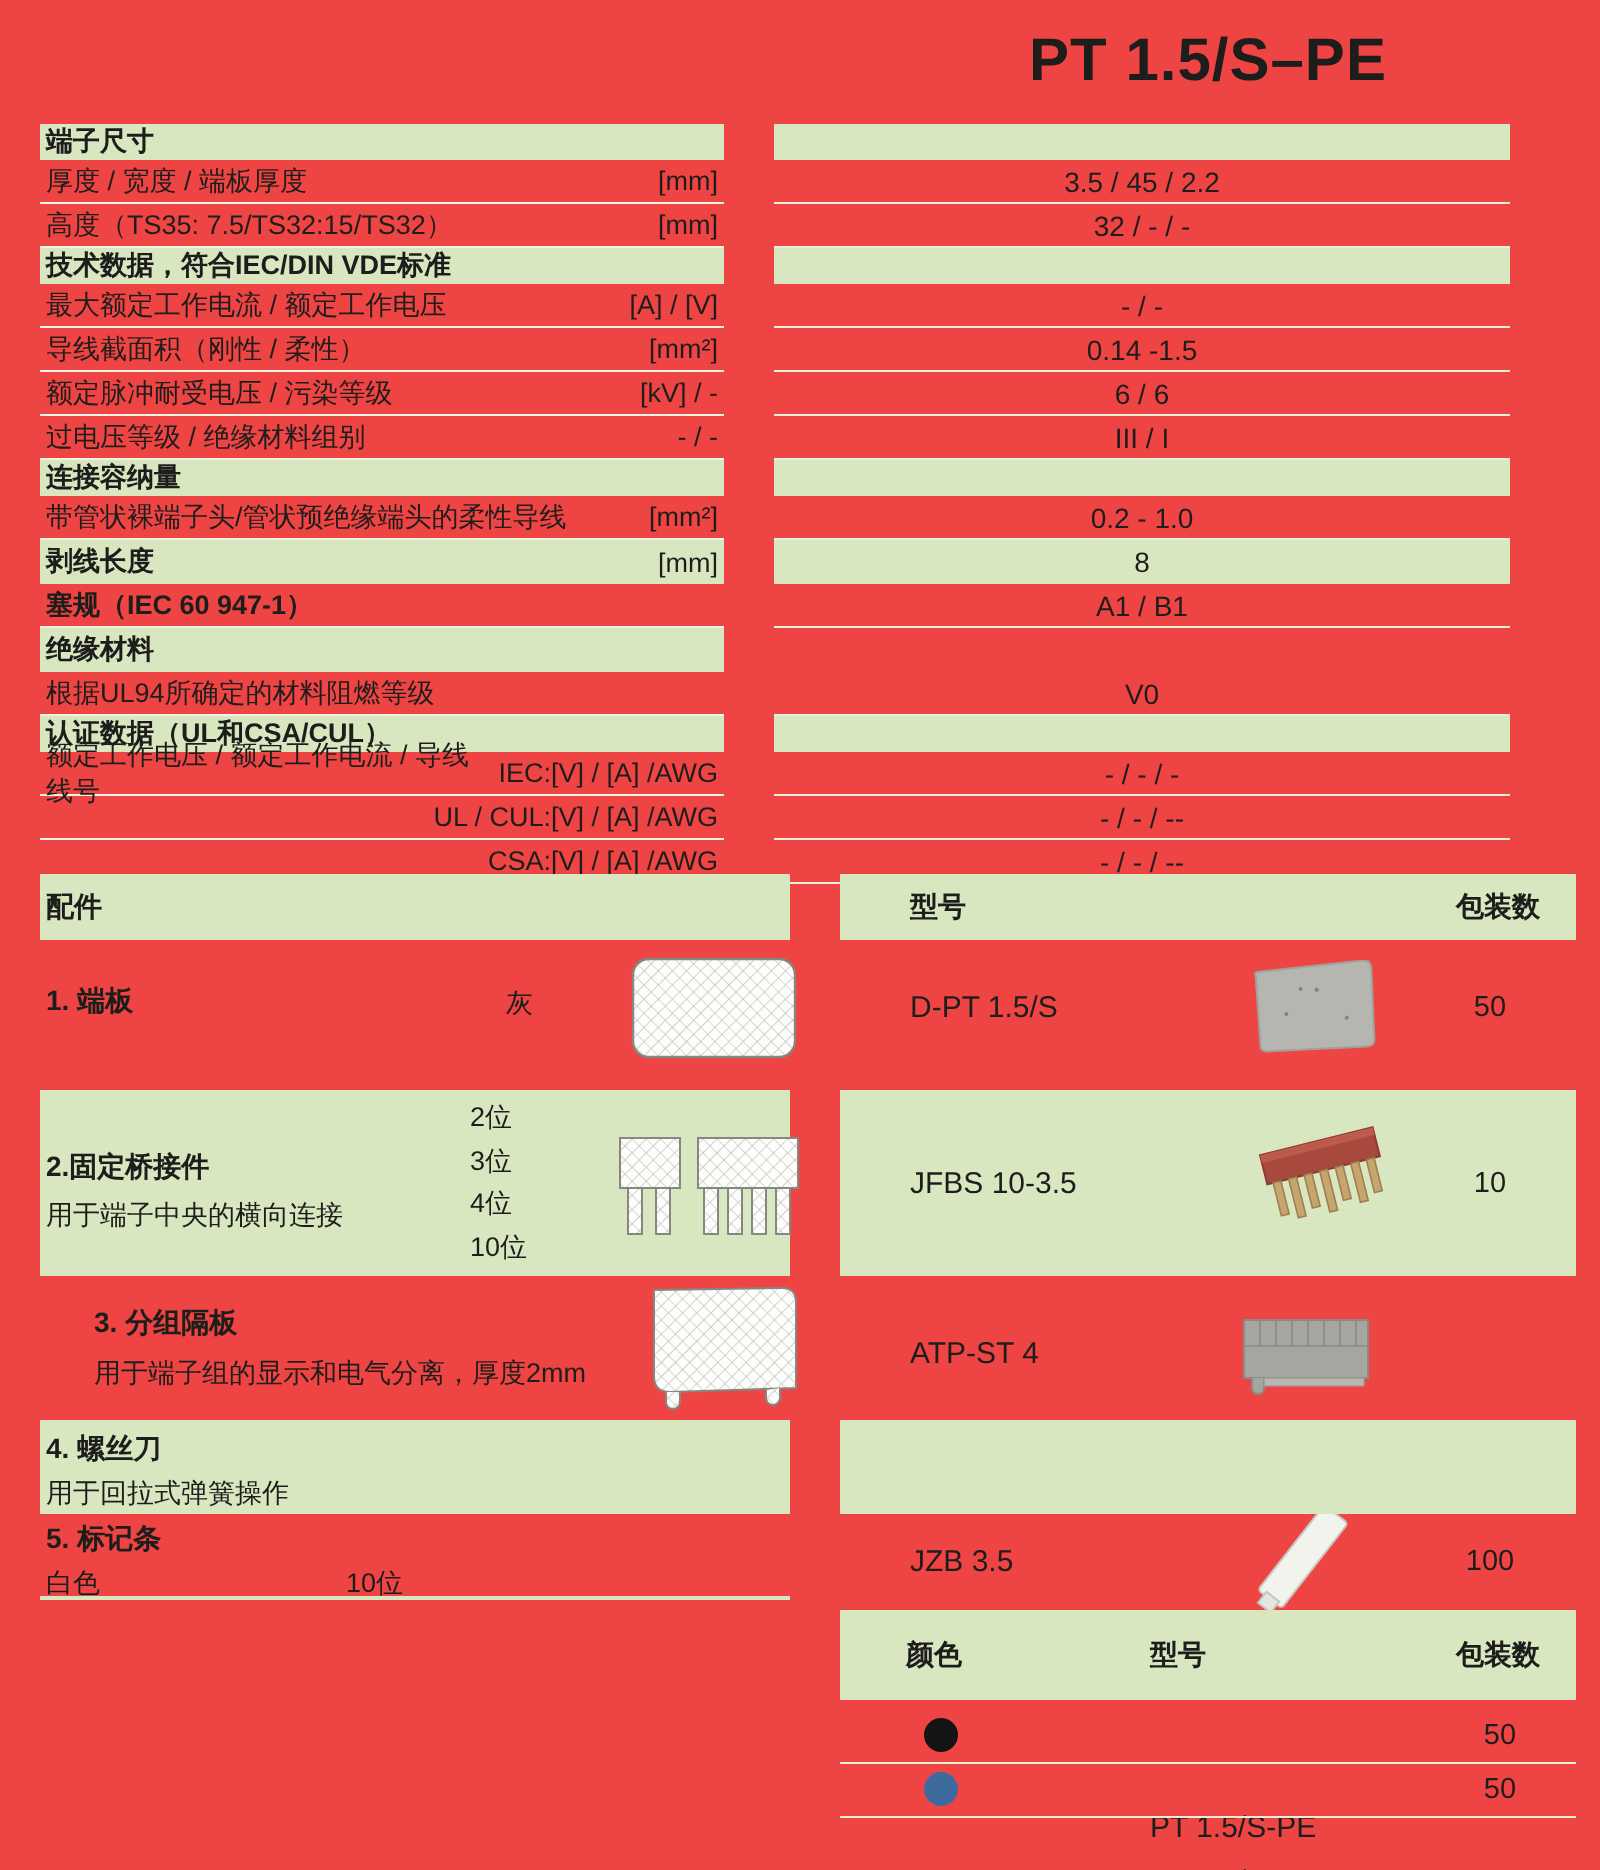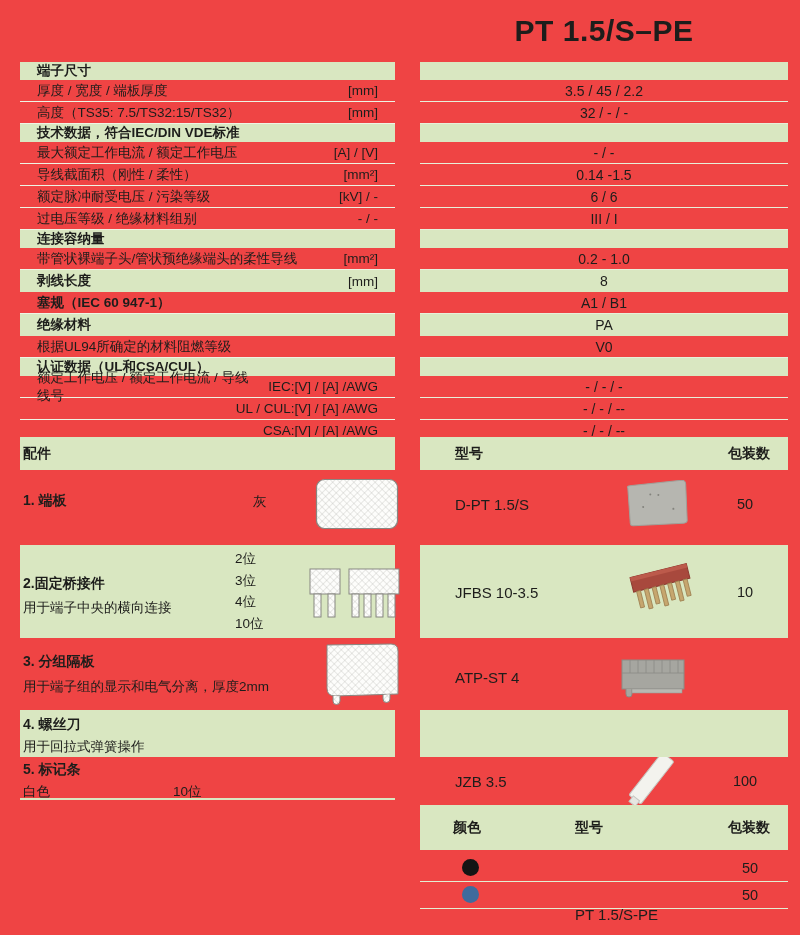--- a/index.html
+++ b/index.html
@@ -6,22 +6,22 @@
   body{width:800px;height:935px;position:relative;overflow:hidden;
        font-family:"Liberation Sans","DejaVu Sans",sans-serif;color:#1d1d1b;}
   .page{position:relative;width:800px;height:935px;background:#ef4444;}
   .title{position:absolute;top:14px;left:420px;width:368px;text-align:center;
          font-size:30px;font-weight:700;letter-spacing:.5px;white-space:nowrap;}
 
   
   .spec{position:absolute;top:62px;left:0;width:800px;}
   .srow{display:flex;height:22px;font-size:13.5px;}
   .srow.hdr{height:18px;}
-  .cl{box-sizing:border-box;width:375px;margin-left:20px;display:flex;
-      justify-content:space-between;align-items:center;padding:0 17px;
+  .cl{box-sizing:border-box;width:342px;margin-left:20px;display:flex;
+      justify-content:space-between;align-items:center;padding:0 3px;
       border-bottom:1px solid #eef4e4;}
   .cr{box-sizing:border-box;width:368px;margin-left:25px;display:flex;
       align-items:center;justify-content:center;font-size:14px;
       border-bottom:1px solid #e7f0da;}
   .hdr .cl,.hdr .cr,.g .cl,.g .cr{background:#d9e7c1;border-bottom:none;}
   .hdr .lab{font-weight:700;}
   .bl{font-weight:700;}
   .unit{white-space:nowrap;margin-left:8px;}
 
   
@@ -29,21 +29,21 @@
   .colL{width:375px;margin-left:20px;}
   .colR{width:368px;margin-left:25px;}
   .acch{height:33px;background:#d9e7c1;display:flex;align-items:center;
         font-weight:700;font-size:14px;position:relative;}
   .acch .h1{margin-left:3px;}
   .acch .hm{margin-left:35px;}
   .acch .hq{position:absolute;right:18px;}
   .blk{position:relative;}
   .gbg{background:#d9e7c1;}
   .gap7{height:7px;} .gap2{height:2px;}
-  .b1{height:68px;} .b2{height:93px;} .b3{height:63px;} .b4{height:47px;}
+  .b1{height:68px;} .b2{height:93px;} .b3{height:63px;margin-left:24px;} .b4{height:47px;}
   .b5{height:43px;border-bottom:2px solid #d9e7c1;box-sizing:border-box;}
   .r1{height:68px;text-decoration:underline;} .r2{height:93px;} .r3{height:63px;} .r4{height:47px;} .r5{height:48px;}
   .t{position:absolute;font-weight:700;font-size:14px;white-space:nowrap;}
   .d{position:absolute;font-size:13.5px;white-space:nowrap;}
   .sz{position:absolute;left:215px;top:3px;font-size:13.5px;line-height:21.5px;}
   .img{position:absolute;}
   .pm{position:absolute;left:35px;top:50%;transform:translateY(-50%);font-size:15px;white-space:nowrap;}
   .pq{position:absolute;left:295px;width:60px;text-align:center;top:50%;
       transform:translateY(-50%);font-size:14.5px;}
 
@@ -185,23 +185,20 @@
           <span class="unit"></span>
         </div>
       <div class="cr">
           <span class="val">A1 / B1</span>
         </div>
     </div>
 
     <div class="srow g">
       <div class="cl">
           <span class="lab bl">绝缘材料</span>
-        </div>
-      <div class="cr">
-          <span class="val">PA</span>
         </div>
     </div>
 
     <div class="srow">
       <div class="cl">
           <span class="lab">根据UL94所确定的材料阻燃等级</span>
         </div>
       <div class="cr">
           <span class="val">V0</span>
         </div>

